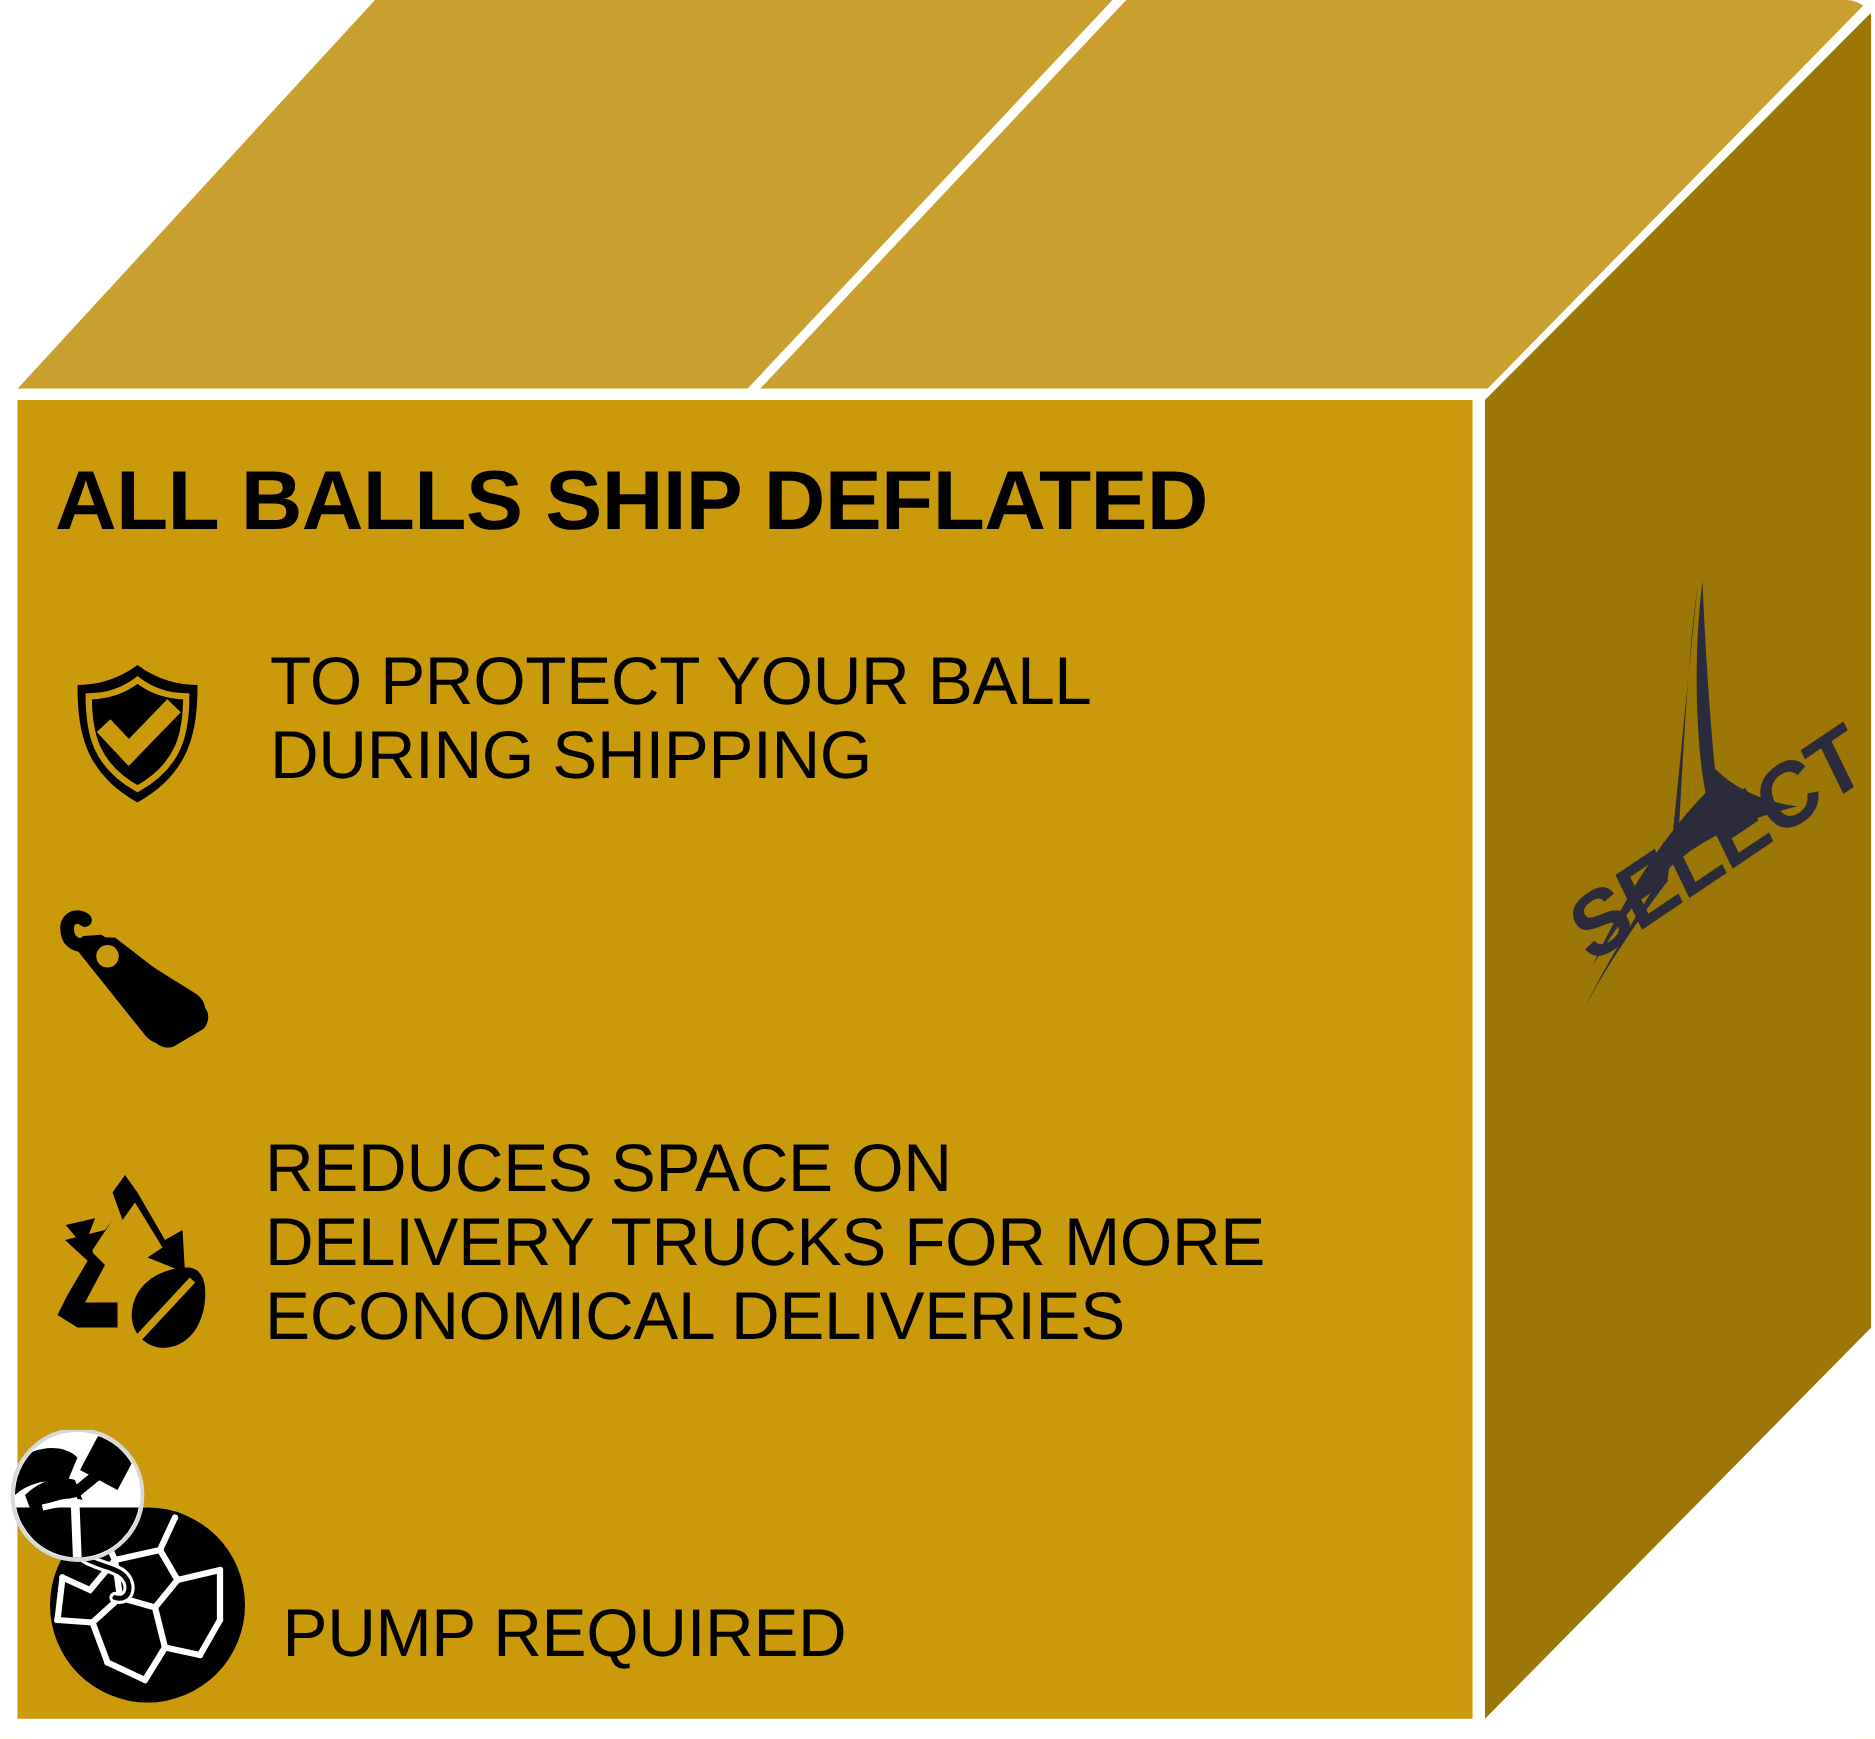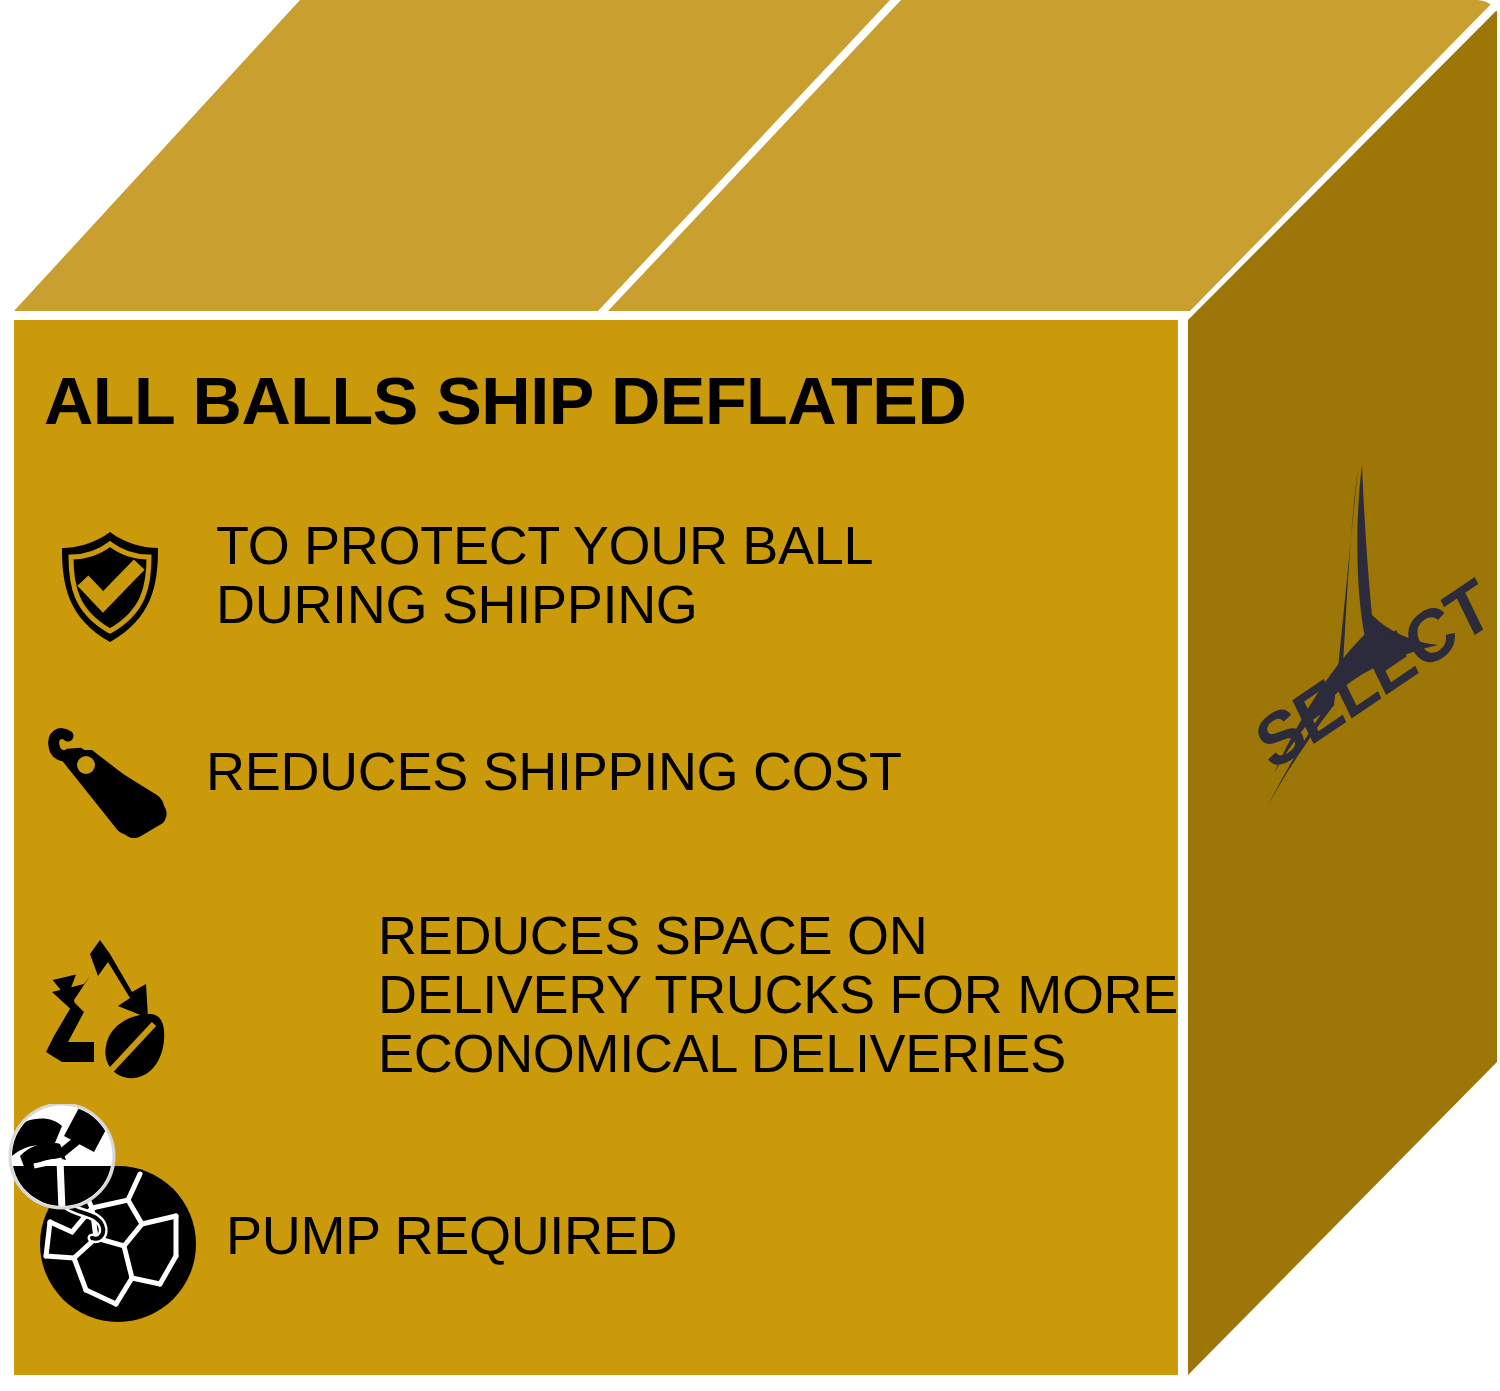--- a/index.html
+++ b/index.html
@@ -88,22 +88,22 @@
     color: #000000;
     line-height: 1.09;
     letter-spacing: -0.3px;
     white-space: pre-line;
     transform: scaleX(1.0);
   }
 
   
   #row-protect   { top: 200px; }
   #row-cost      { top: 400px; }
-  #row-space     { top: 590px; justify-content: space-between; }
-  #row-pump      { top: 790px; }
+  #row-space     { top: 590px; }
+  #row-pump      { top: 830px; align-items: center; }
 
   #row-protect .bullet-icon { margin-left: 36px; margin-top: 6px; }
   #row-protect .bullet-text { margin-left: 46px; margin-top: -4px; }
 
   #row-cost .bullet-icon { margin-left: 30px; margin-top: 4px; }
   #row-cost .bullet-text { margin-left: 32px; margin-top: 22px; }
 
   #row-space .bullet-icon { margin-left: 14px; margin-top: 26px; }
   #row-space .bullet-text { margin-left: 24px; margin-top: -4px; }
 
@@ -150,21 +150,20 @@
       <span class="bullet-icon">
         <svg width="130" height="118" viewBox="0 0 130 118" aria-hidden="true">
           <path d="M24 12 C16 6 8 12 10 22 C11 30 19 34 26 31" fill="none" stroke="#000000" stroke-width="11" stroke-linecap="round"></path>
           <path d="M40 22 L112 74 C120 80 121 90 115 98 L92 110
                    C84 115 74 112 69 104 L22 36 C18 30 20 24 26 22 Z" fill="#000000" transform="rotate(-4 65 66)"></path>
           <path d="M48 26 L118 80 C124 85 124 93 119 99 L97 112
                    C91 116 83 114 79 108 L30 38 C27 33 29 28 34 26 Z" fill="#000000"></path>
           <circle cx="42" cy="41" r="9" fill="#ca9a0b"></circle>
         </svg>
       </span>
-      <span class="bullet-text">REDUCES SHIPPING COST</span>
     </div>
 
     <div class="bullet-row" id="row-space">
       <span class="bullet-icon">
         <svg width="160" height="152" viewBox="0 0 160 152" aria-hidden="true">
 
           <path d="M62 18 L72 4 L82 18 L104 56 L118 48 L120 82 L90 70 L102 62 L80 26 L70 40 Z" fill="#000000"></path>
 
           <path d="M56 48 L24 56 L48 78 L46 64 L62 40 Z" fill="#000000"></path>
           <path d="M46 66 L26 100 L18 116 L34 126 L66 126 L66 106 L40 106 L56 76 Z" fill="#000000"></path>

